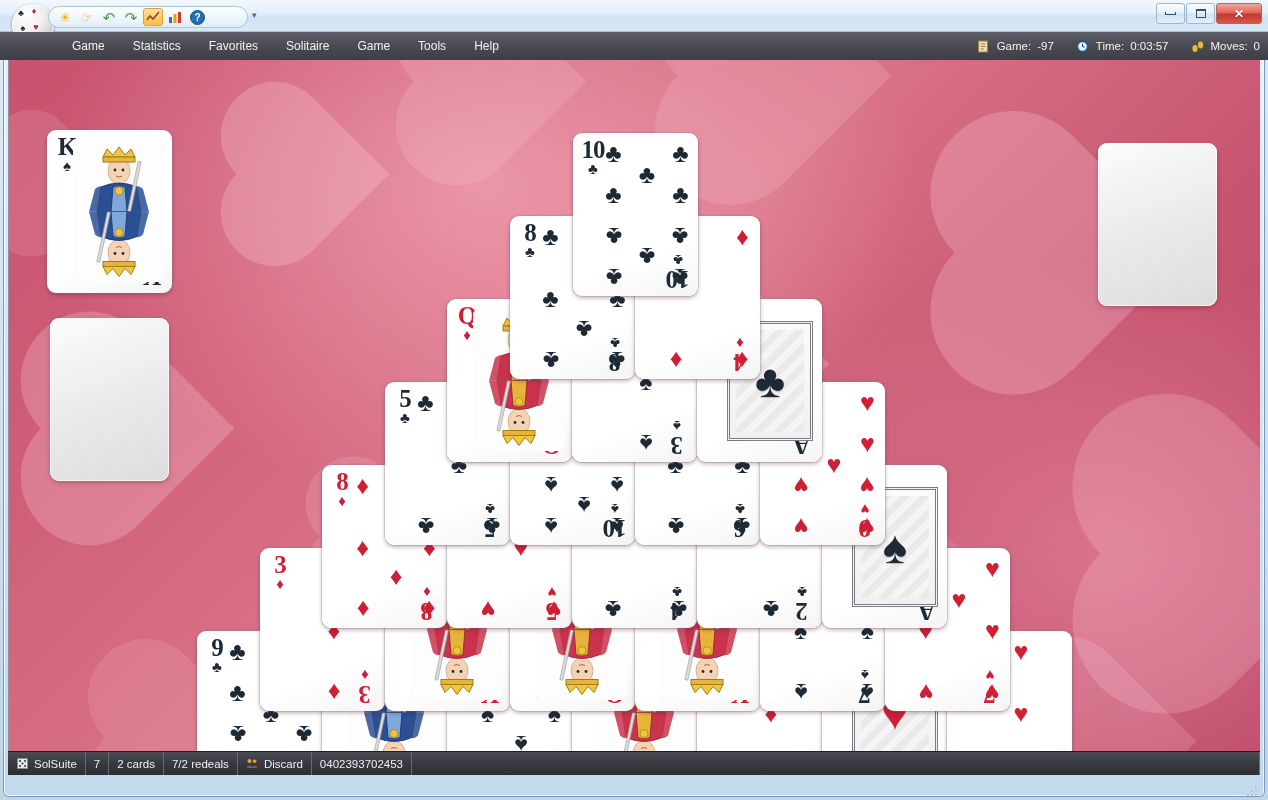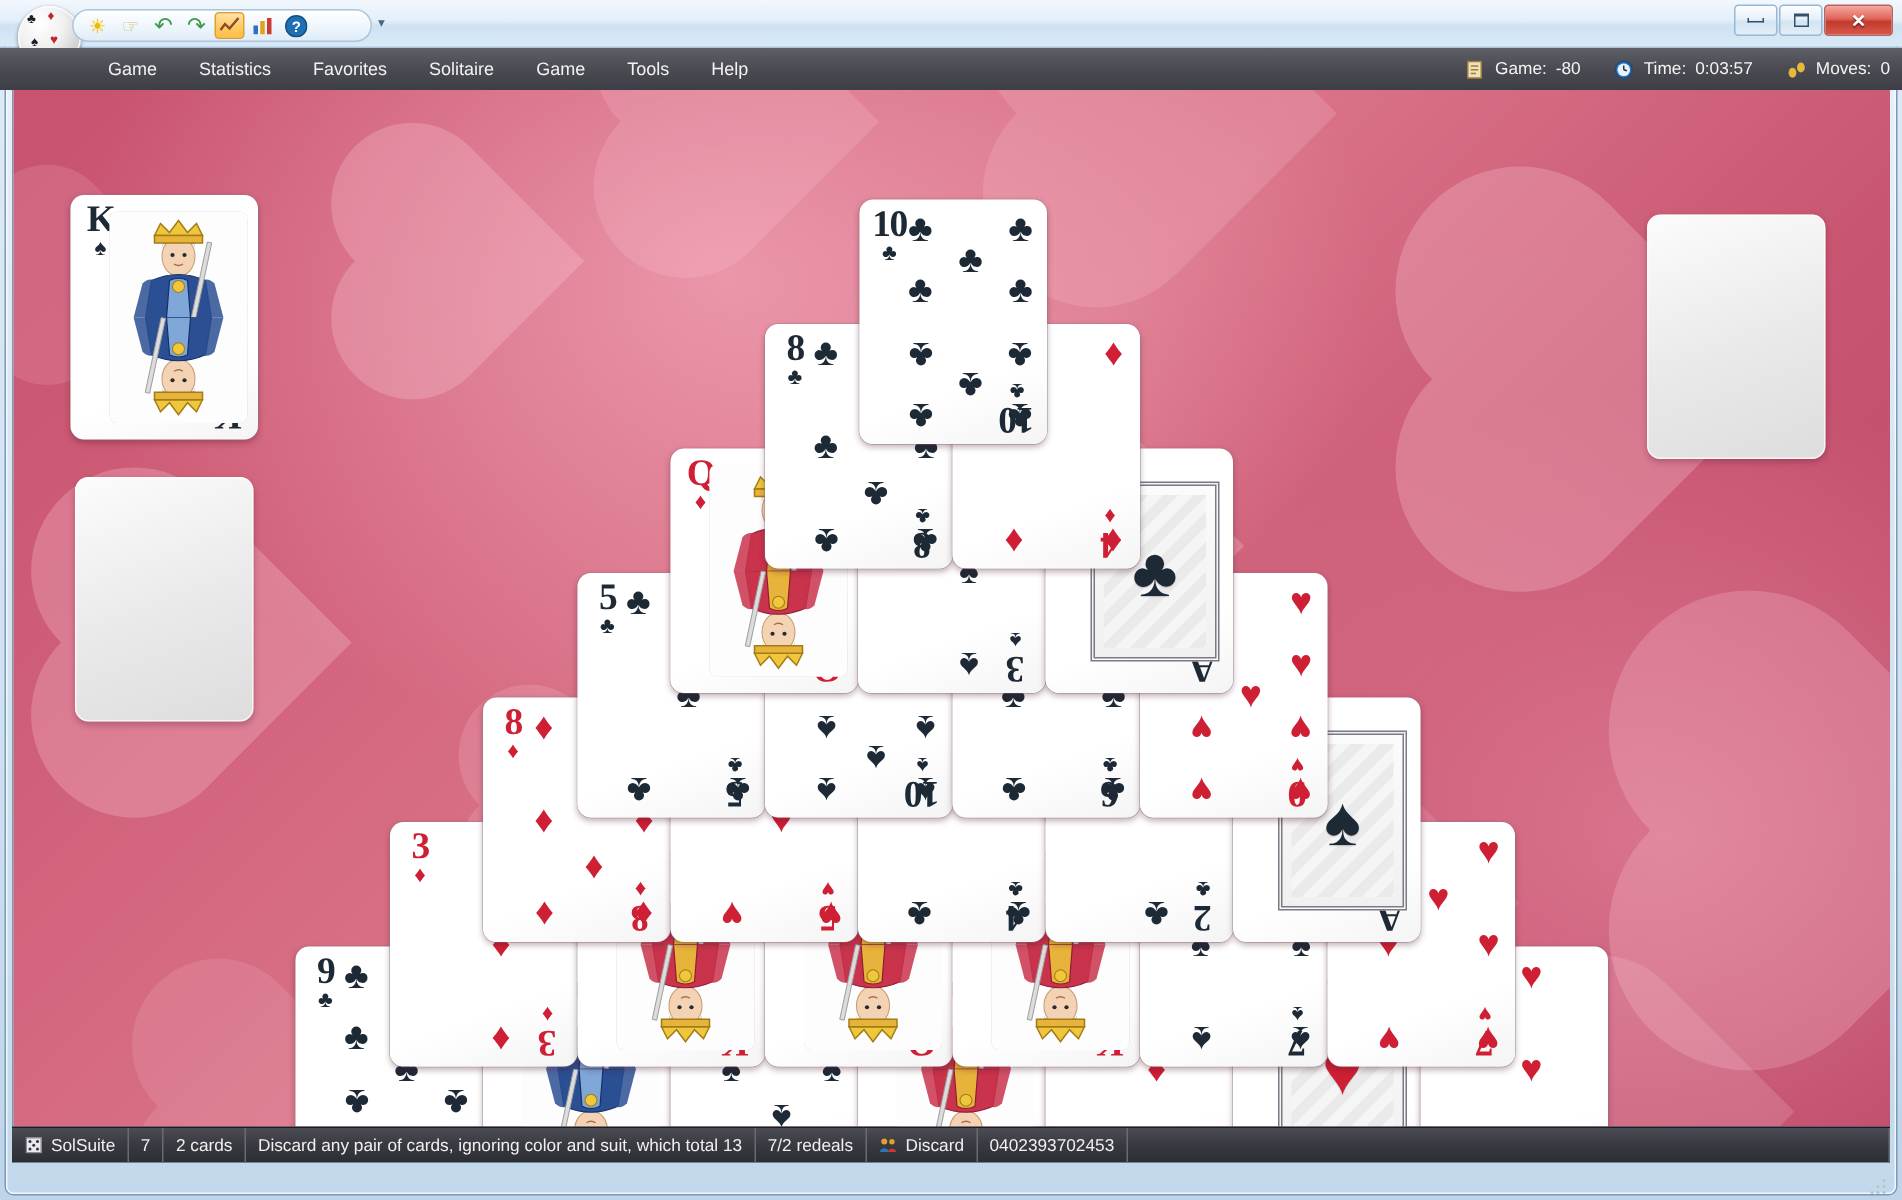--- a/index.html
+++ b/index.html
@@ -268,21 +268,21 @@
       <div class="ms">
         <span class="ic">
           <svg width="13" height="13" viewBox="0 0 13 13" aria-hidden="true">
             <rect x="1.5" y="1" width="9" height="11" fill="#f0e2b8" stroke="#9b7d3e"></rect>
             <line x1="3.5" y1="4" x2="8.5" y2="4" stroke="#9b7d3e"></line>
             <line x1="3.5" y1="6.5" x2="8.5" y2="6.5" stroke="#9b7d3e"></line>
             <line x1="3.5" y1="9" x2="7" y2="9" stroke="#9b7d3e"></line>
           </svg>
         </span>
         <span>Game:</span>
-        <span>-80</span>
+        <span>-97</span>
       </div>
       <div class="ms">
         <span class="ic">
           <svg width="13" height="13" viewBox="0 0 13 13" aria-hidden="true">
             <circle cx="6.5" cy="6.5" r="5.6" fill="#2f73b8" stroke="#1b4a7d"></circle>
             <circle cx="6.5" cy="6.5" r="4.2" fill="#e9f2fa"></circle>
             <line x1="6.5" y1="6.5" x2="6.5" y2="3.6" stroke="#1b3550" stroke-width="1"></line>
             <line x1="6.5" y1="6.5" x2="8.6" y2="7.2" stroke="#1b3550" stroke-width="1"></line>
           </svg>
         </span>
@@ -1078,21 +1078,20 @@
             <circle cx="8" cy="3" r="1" fill="#333"></circle>
           <circle cx="5.5" cy="5.5" r="1" fill="#333"></circle>
           <circle cx="3" cy="8" r="1" fill="#333"></circle>
             <circle cx="8" cy="8" r="1" fill="#333"></circle>
         </svg>
       </span>
       <span>SolSuite</span>
     </div>
     <div class="sb-cell">7</div>
     <div class="sb-cell">2 cards</div>
-    <div class="sb-cell">Discard any pair of cards, ignoring color and suit, which total 13</div>
     <div class="sb-cell">7/2 redeals</div>
     <div class="sb-cell">
       <span class="sb-icon">
         <svg width="12" height="11" viewBox="0 0 12 11" aria-hidden="true">
           <circle cx="3.5" cy="3" r="2" fill="#e0a02e"></circle>
           <path d="M0.6 10 C0.6 6.6 6.4 6.6 6.4 10 Z" fill="#2f73b8"></path>
           <circle cx="8.6" cy="3.2" r="1.8" fill="#e0a02e"></circle>
           <path d="M6 10 C6 7 11.4 7 11.4 10 Z" fill="#cc3a33"></path>
         </svg>
       </span>

